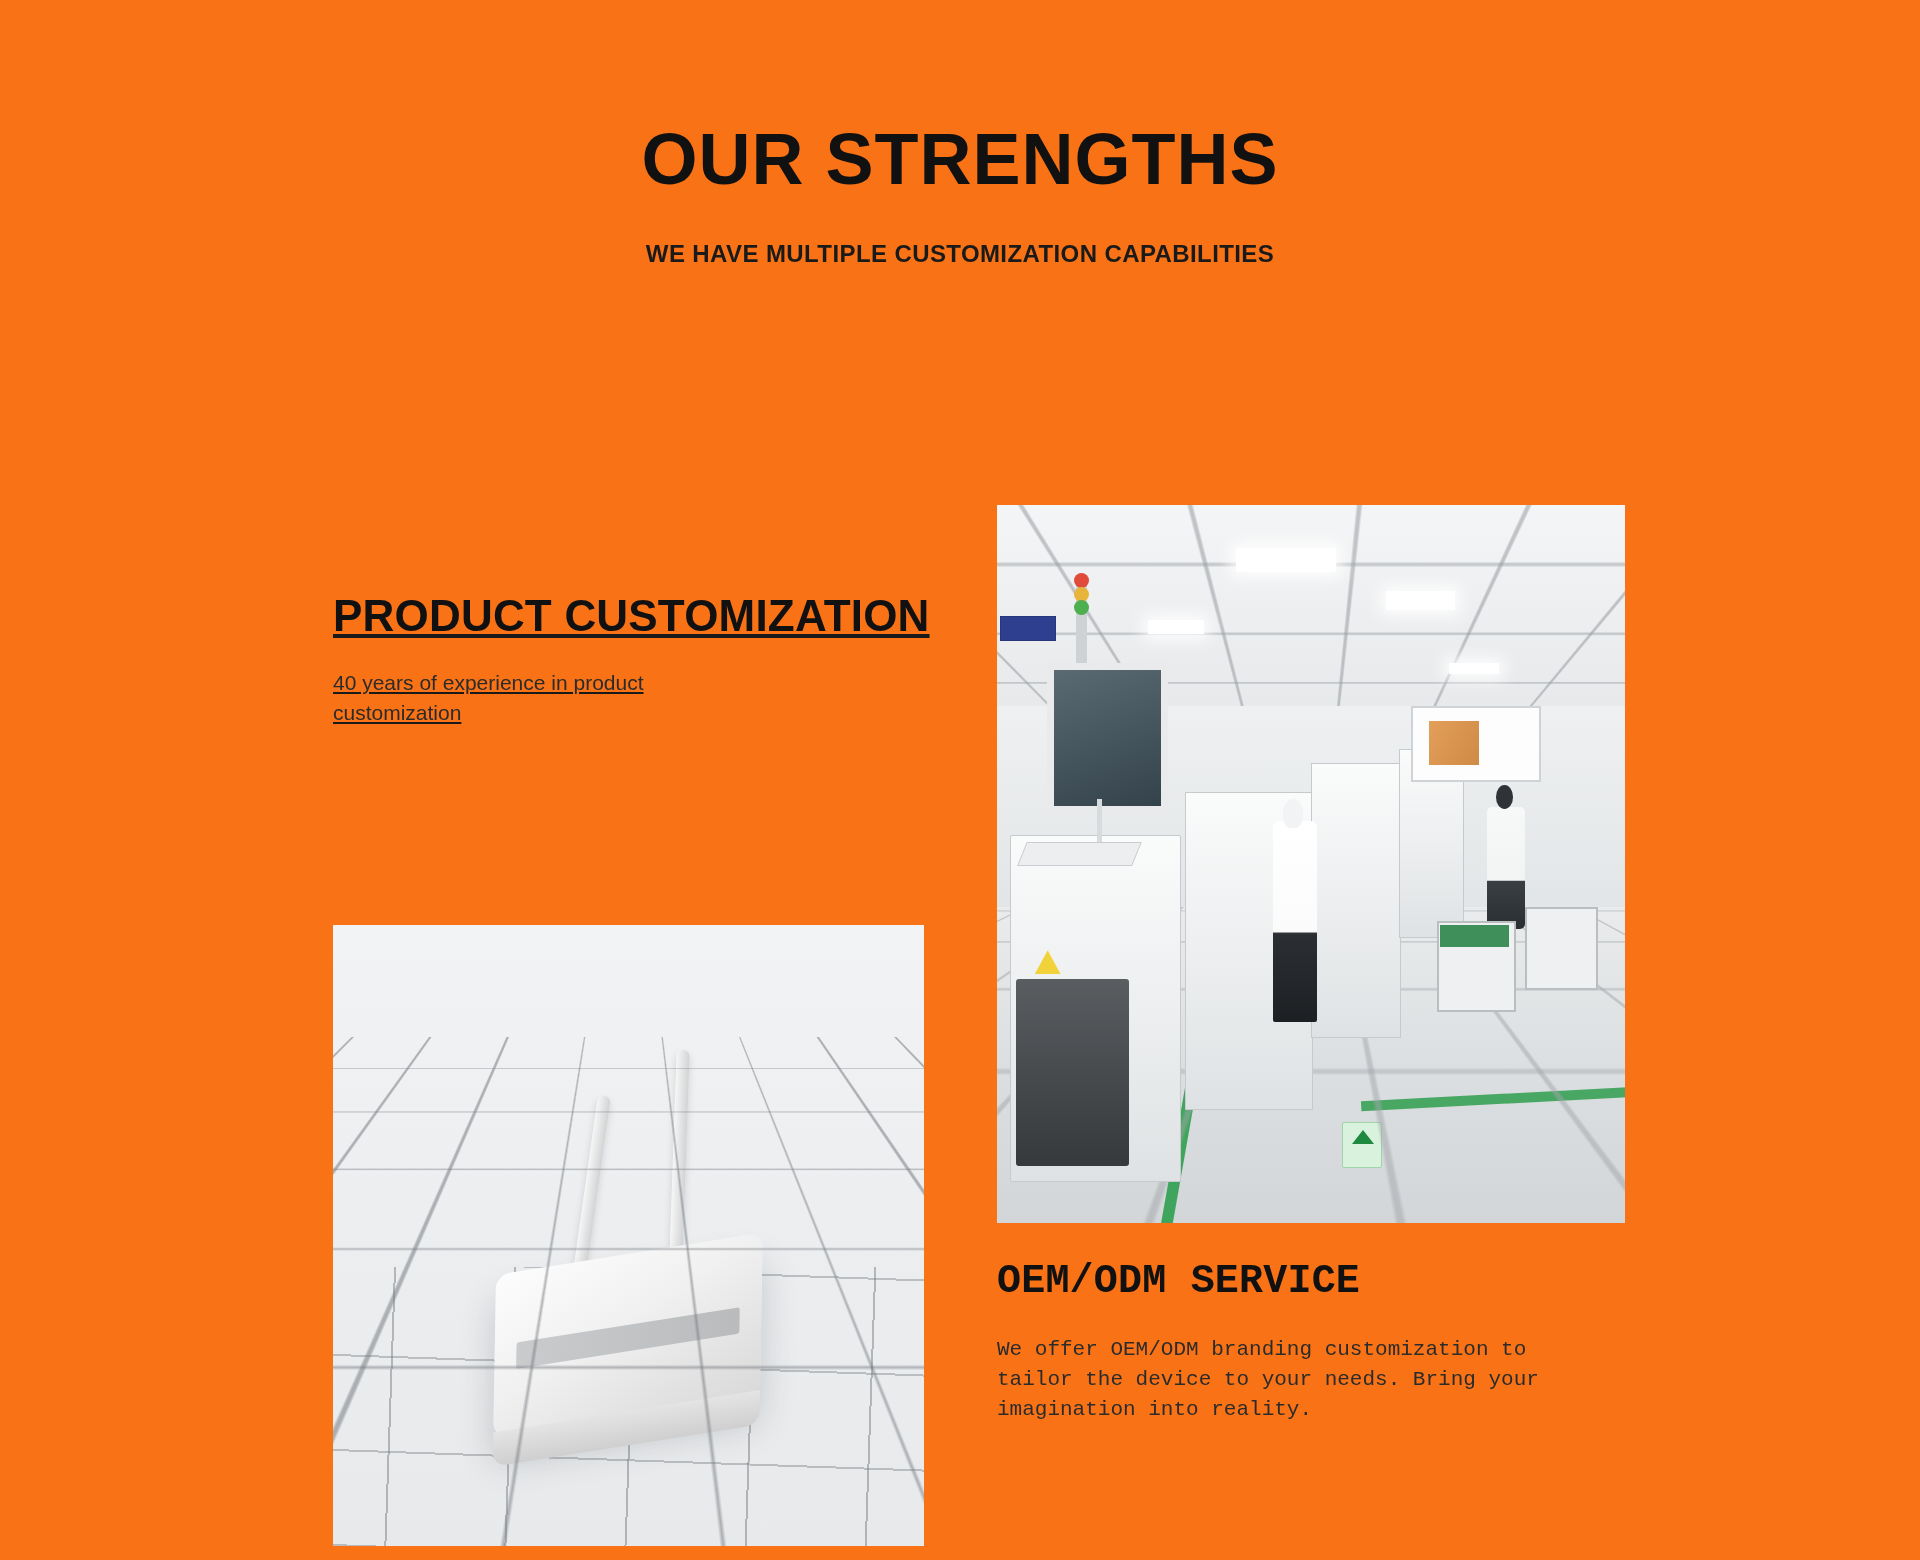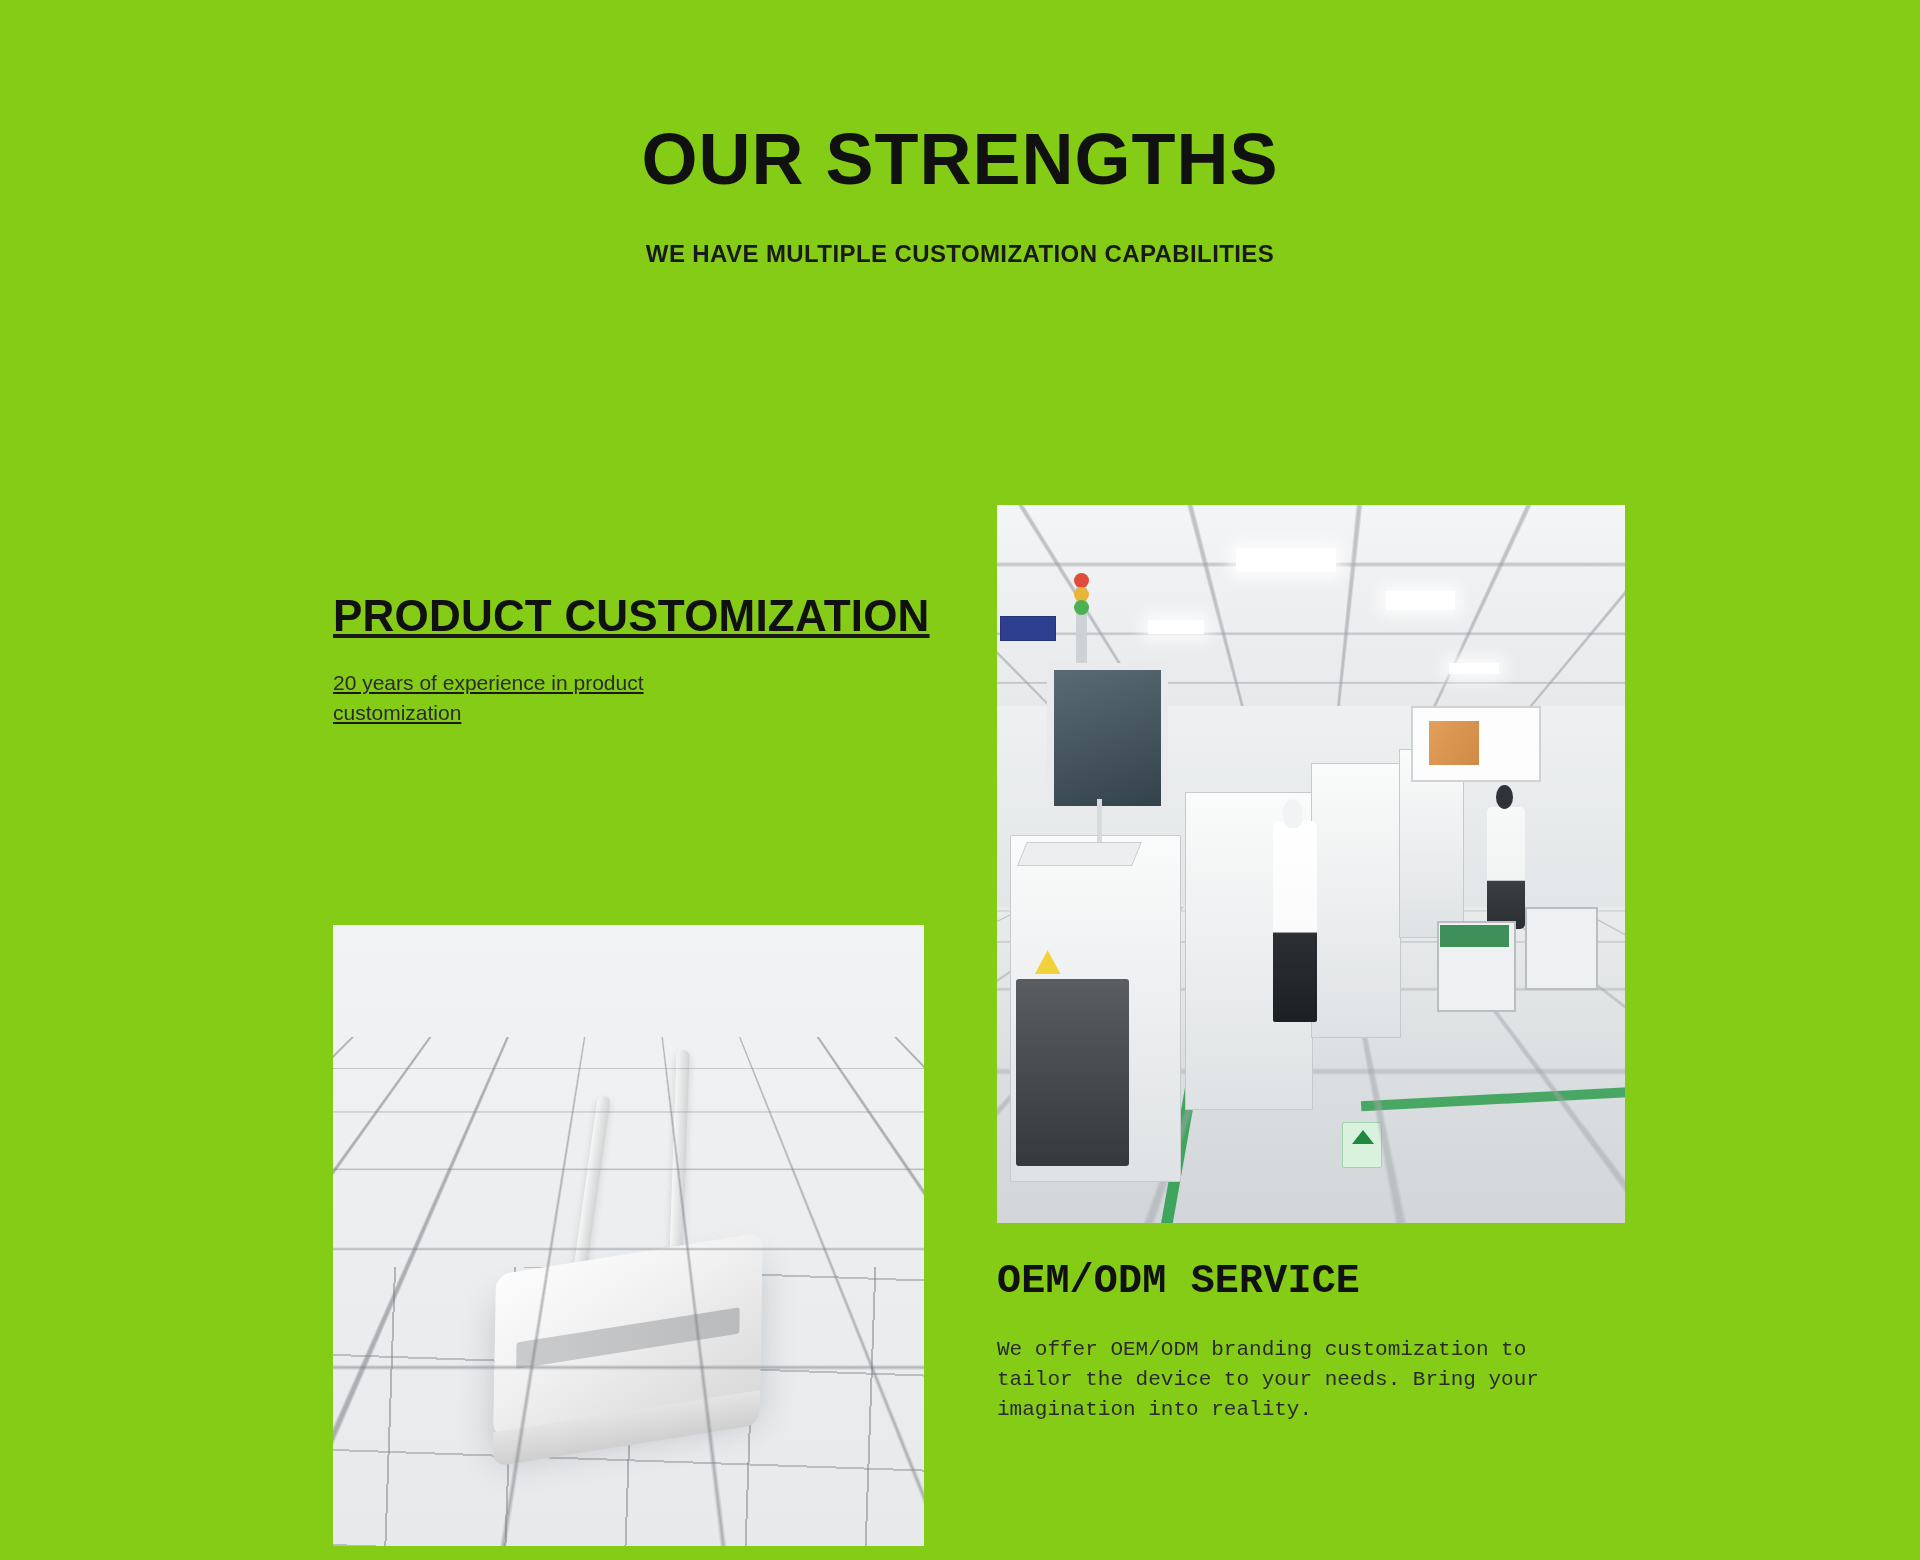--- a/index.html
+++ b/index.html
@@ -12,21 +12,21 @@
     height: 1560px;
     position: relative;
     font-family: "Liberation Sans", sans-serif;
     color: #1a1a1a;
     overflow: hidden;
   }
   .page {
     position: relative;
     width: 1920px;
     height: 1560px;
-    background: #84cc16;
+    background: #f97316;
   }
 
   
   .main-title {
     position: absolute;
     left: 0;
     top: 120px;
     width: 1920px;
     text-align: center;
     font-size: 72px;
@@ -299,21 +299,21 @@
 </head>
 <body>
 
 <div class="page">
 
   <div class="main-title">OUR STRENGTHS</div>
   <div class="sub-title">WE HAVE MULTIPLE CUSTOMIZATION CAPABILITIES</div>
 
   <div class="left-col">
     <h2 class="block-title">PRODUCT CUSTOMIZATION</h2>
-    <p class="block-body">20 years of experience in product customization</p>
+    <p class="block-body">40 years of experience in product customization</p>
   </div>
 
   <div class="product-photo">
     <div class="floor"></div>
     <div class="floor2"></div>
     <div class="ant ant-a"></div>
     <div class="ant ant-b"></div>
     <div class="router">
       <div class="router-stripe"></div>
       <div class="router-front"></div>

